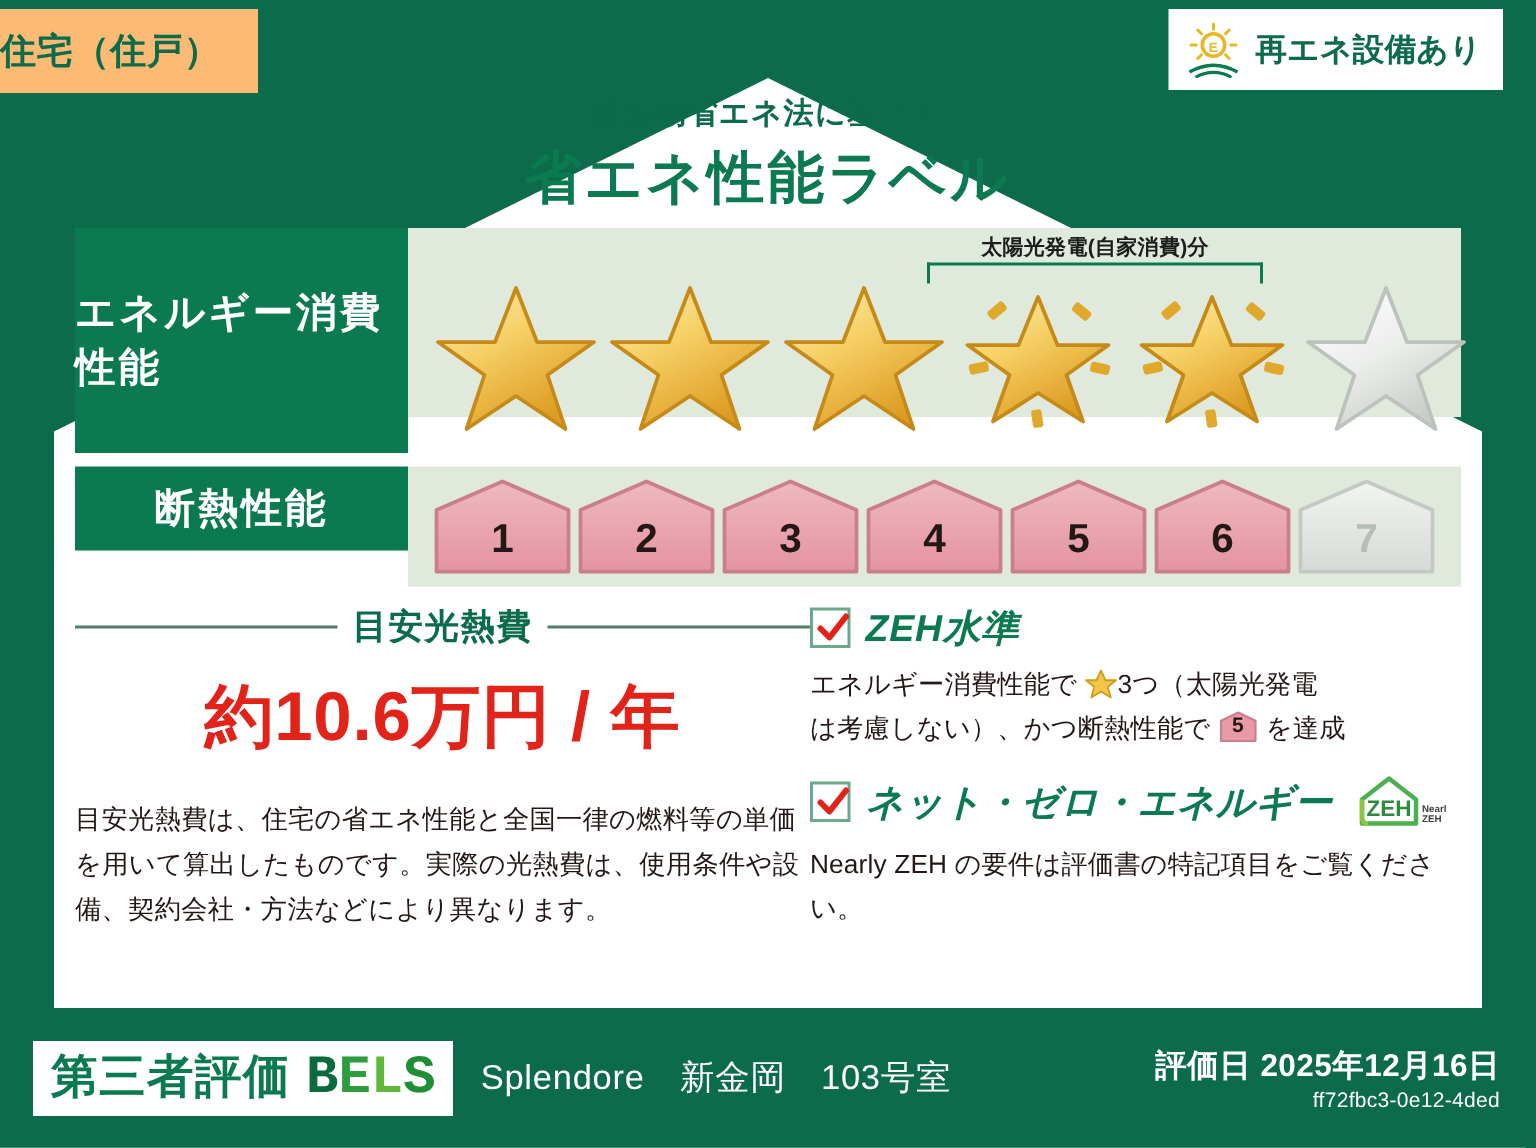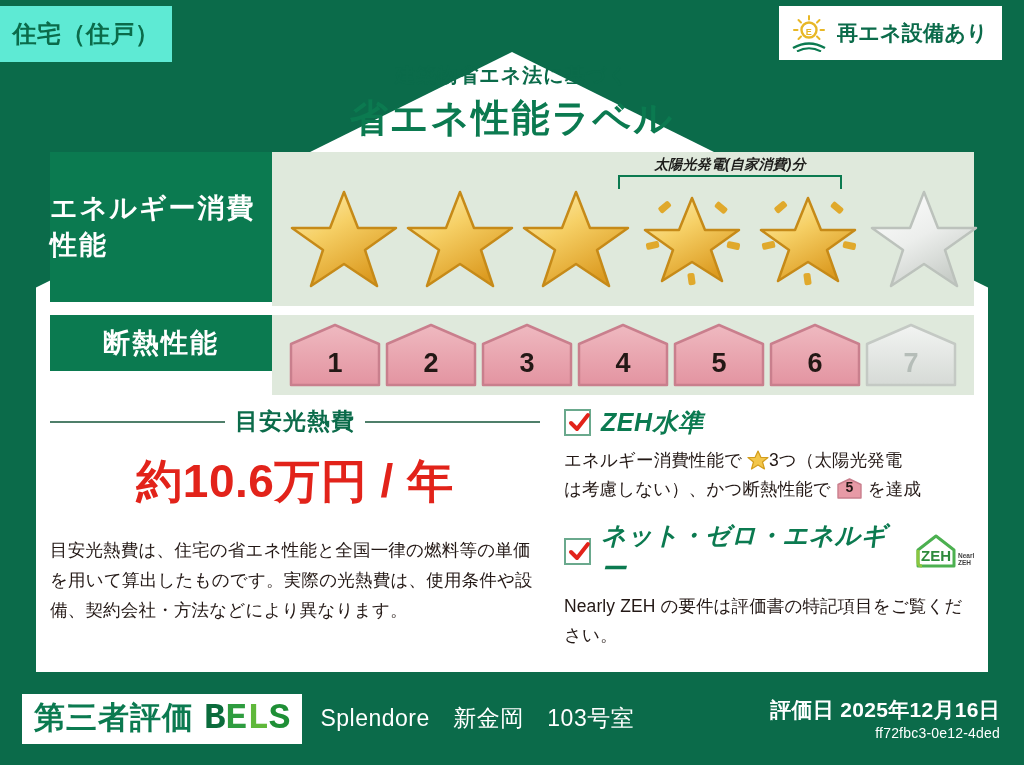--- a/index.html
+++ b/index.html
@@ -31,24 +31,23 @@
     clip-path: polygon(50% 0%, 100% 38%, 100% 100%, 0% 100%, 0% 38%);
   }
 
   
   .badge-dwelling {
     position: absolute;
     left: 0px;
     top: 6px;
     width: 172px;
     height: 56px;
-    background: #5eead4;
-    display: flex;
-    align-items: center;
-    justify-content: center;
+    background: #fdba74;
+    display: flex;
+    align-items: center;
     z-index: 6;
   }
   .badge-dwelling span {
     color: #0b6b4a;
     font-size: 24px;
     font-weight: bold;
     letter-spacing: 0.5px;
   }
 
   
@@ -122,21 +121,21 @@
     letter-spacing: 2px;
   }
   .perf-label.energy { height: 150px; font-size: 27px; line-height: 1.38; }
   .perf-label.insul  { height: 56px;  font-size: 27px; }
 
   .perf-body {
     flex: 1;
     background: #dfe9dc;
     position: relative;
   }
-  .perf-body.energy { height: 154px; font-style: italic; }
+  .perf-body.energy { height: 126px; }
   .perf-body.insul  { height: 80px; }
 
   
   .solar-annot {
     position: absolute;
     left: 346px;
     top: 4px;
     width: 224px;
     text-align: center;
   }
@@ -185,21 +184,20 @@
     font-size: 27px;
     font-weight: bold;
     color: #231815;
   }
   .house-step.off .num { color: #b5bdb8; }
 
   
   .lower {
     display: flex;
     margin-top: 2px;
-    gap: 24px;
   }
   .col-left  { width: 490px; flex: none; }
   .col-right { flex: 1; padding-top: 2px; }
 
   
   .cost-heading {
     display: flex;
     align-items: center;
     gap: 10px;
     margin-top: 2px;

